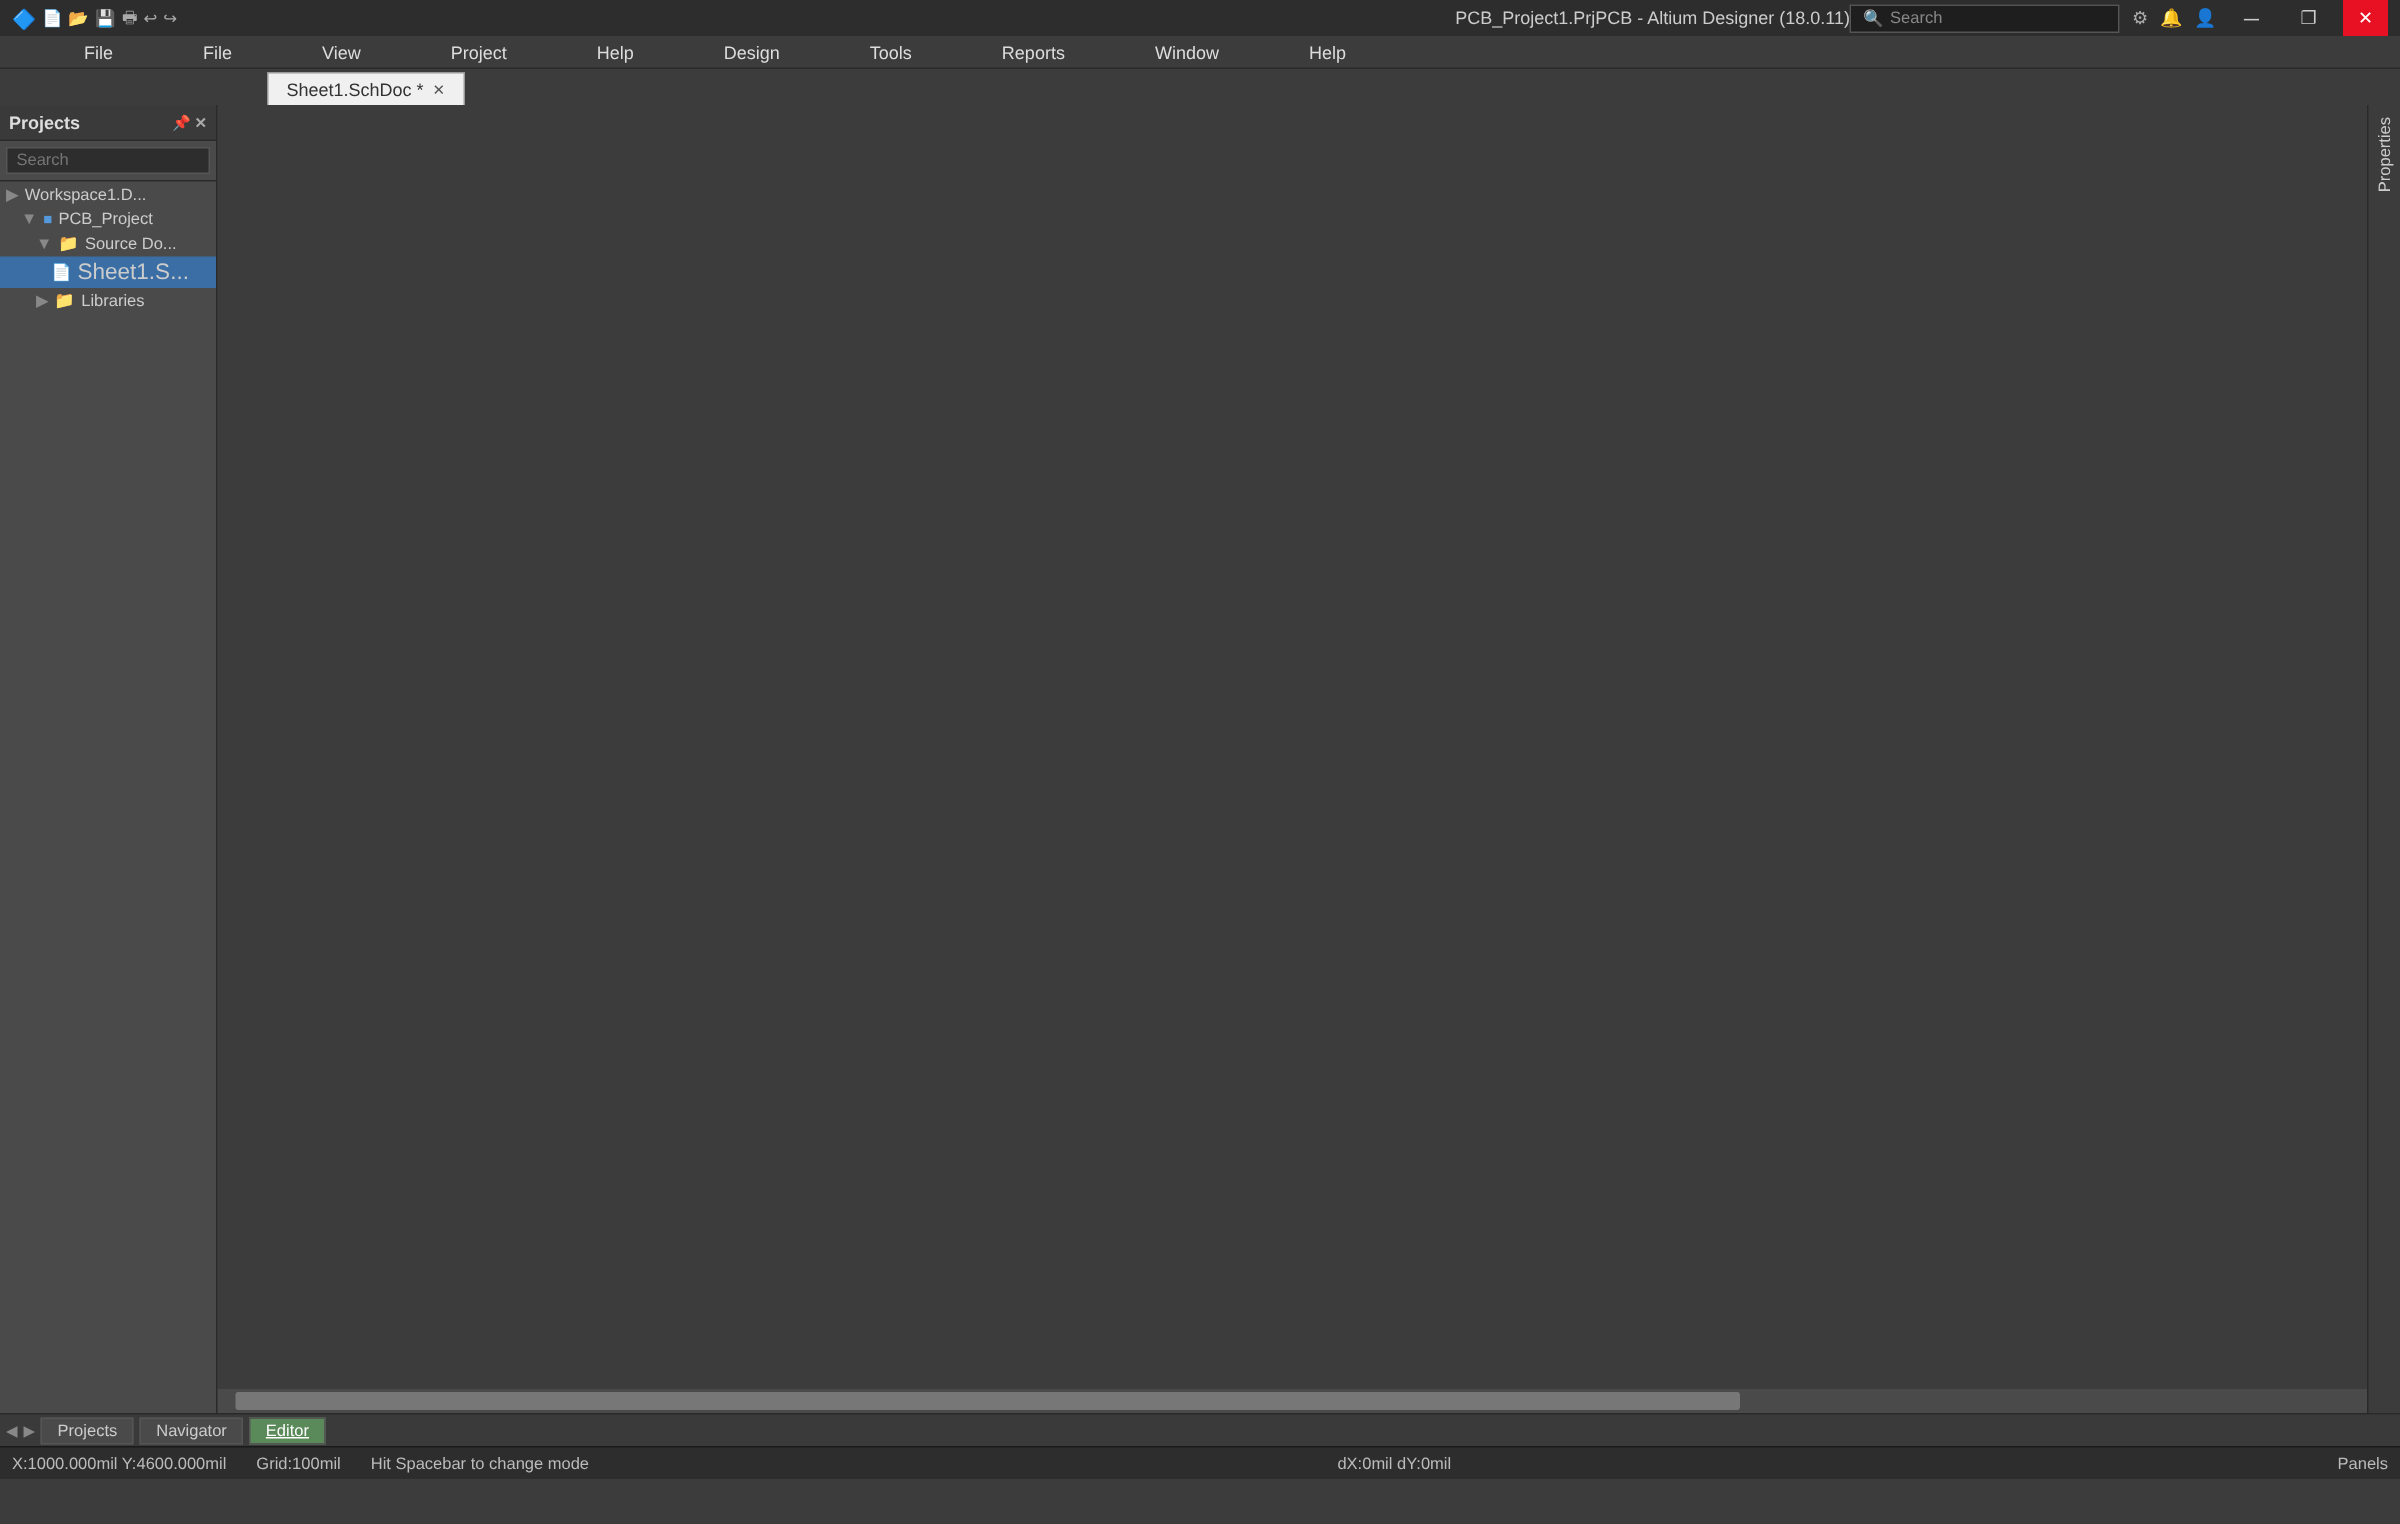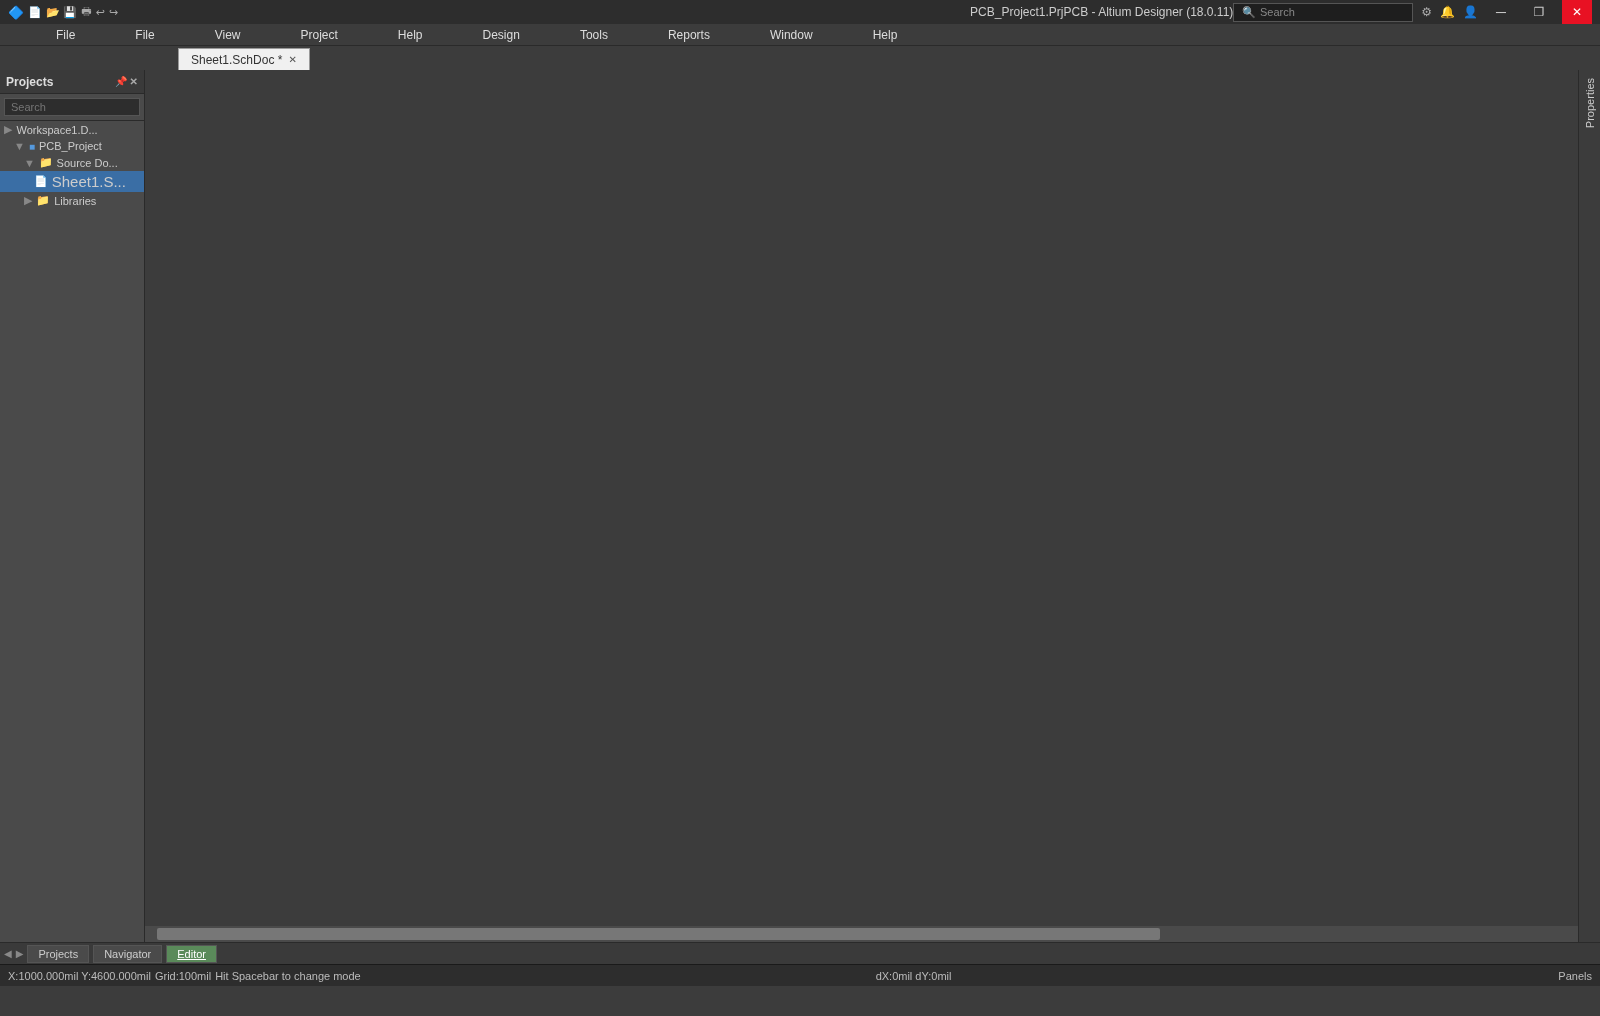--- a/index.html
+++ b/index.html
@@ -148,21 +148,21 @@
       font-size: 11px;
     }
 
     
     #statusbar {
       height: 22px;
       background: #2d2d2d;
       display: flex;
       align-items: center;
       padding: 0 8px;
-      gap: 4px;
+      gap: 20px;
       border-top: 1px solid #1a1a1a;
       color: #bbb;
       font-size: 11px;
     }
     .bottom-tab {
       padding: 2px 10px;
       cursor: pointer;
       color: #ccc;
       font-size: 11px;
       background: #4a4a4a;

